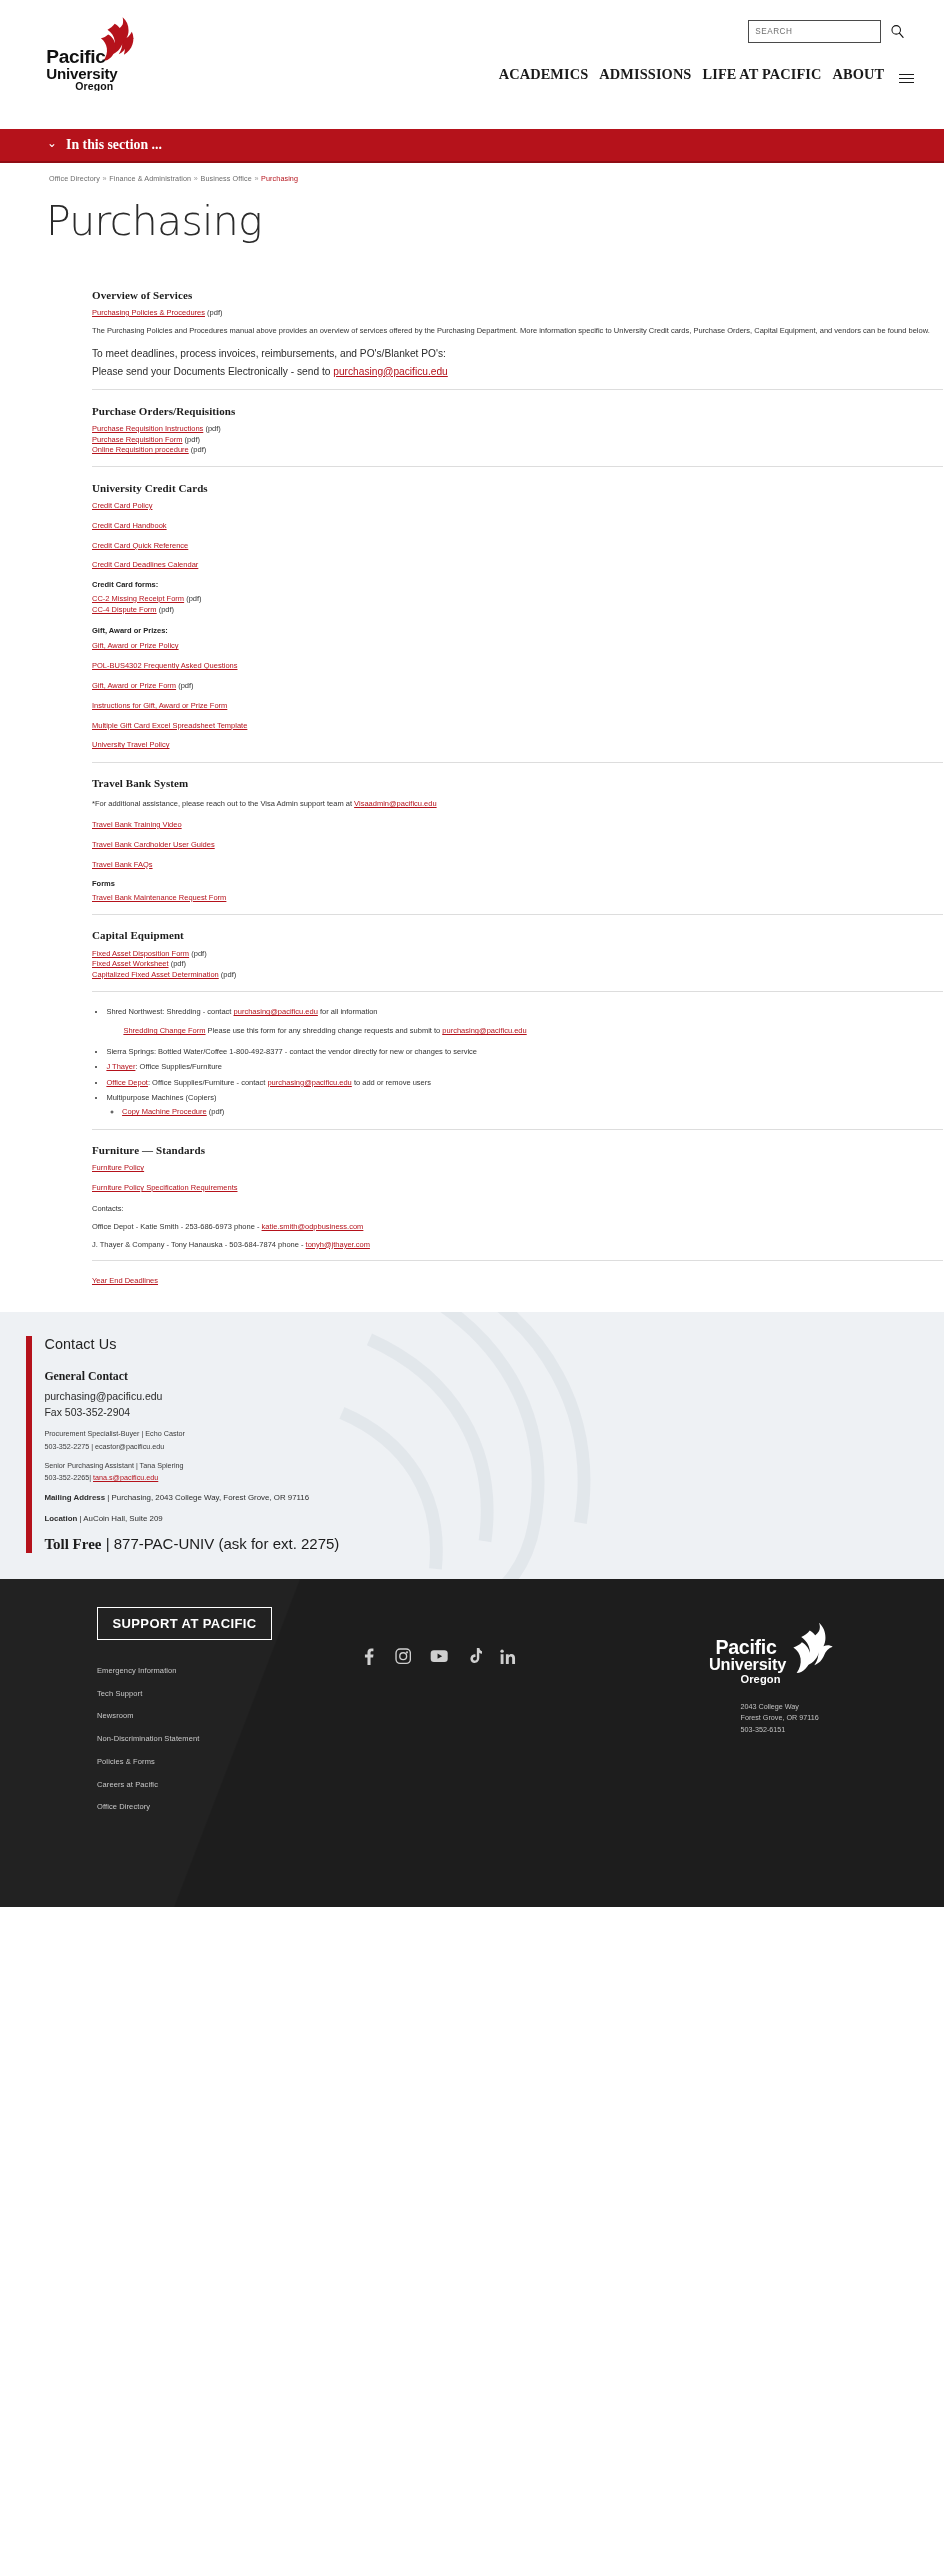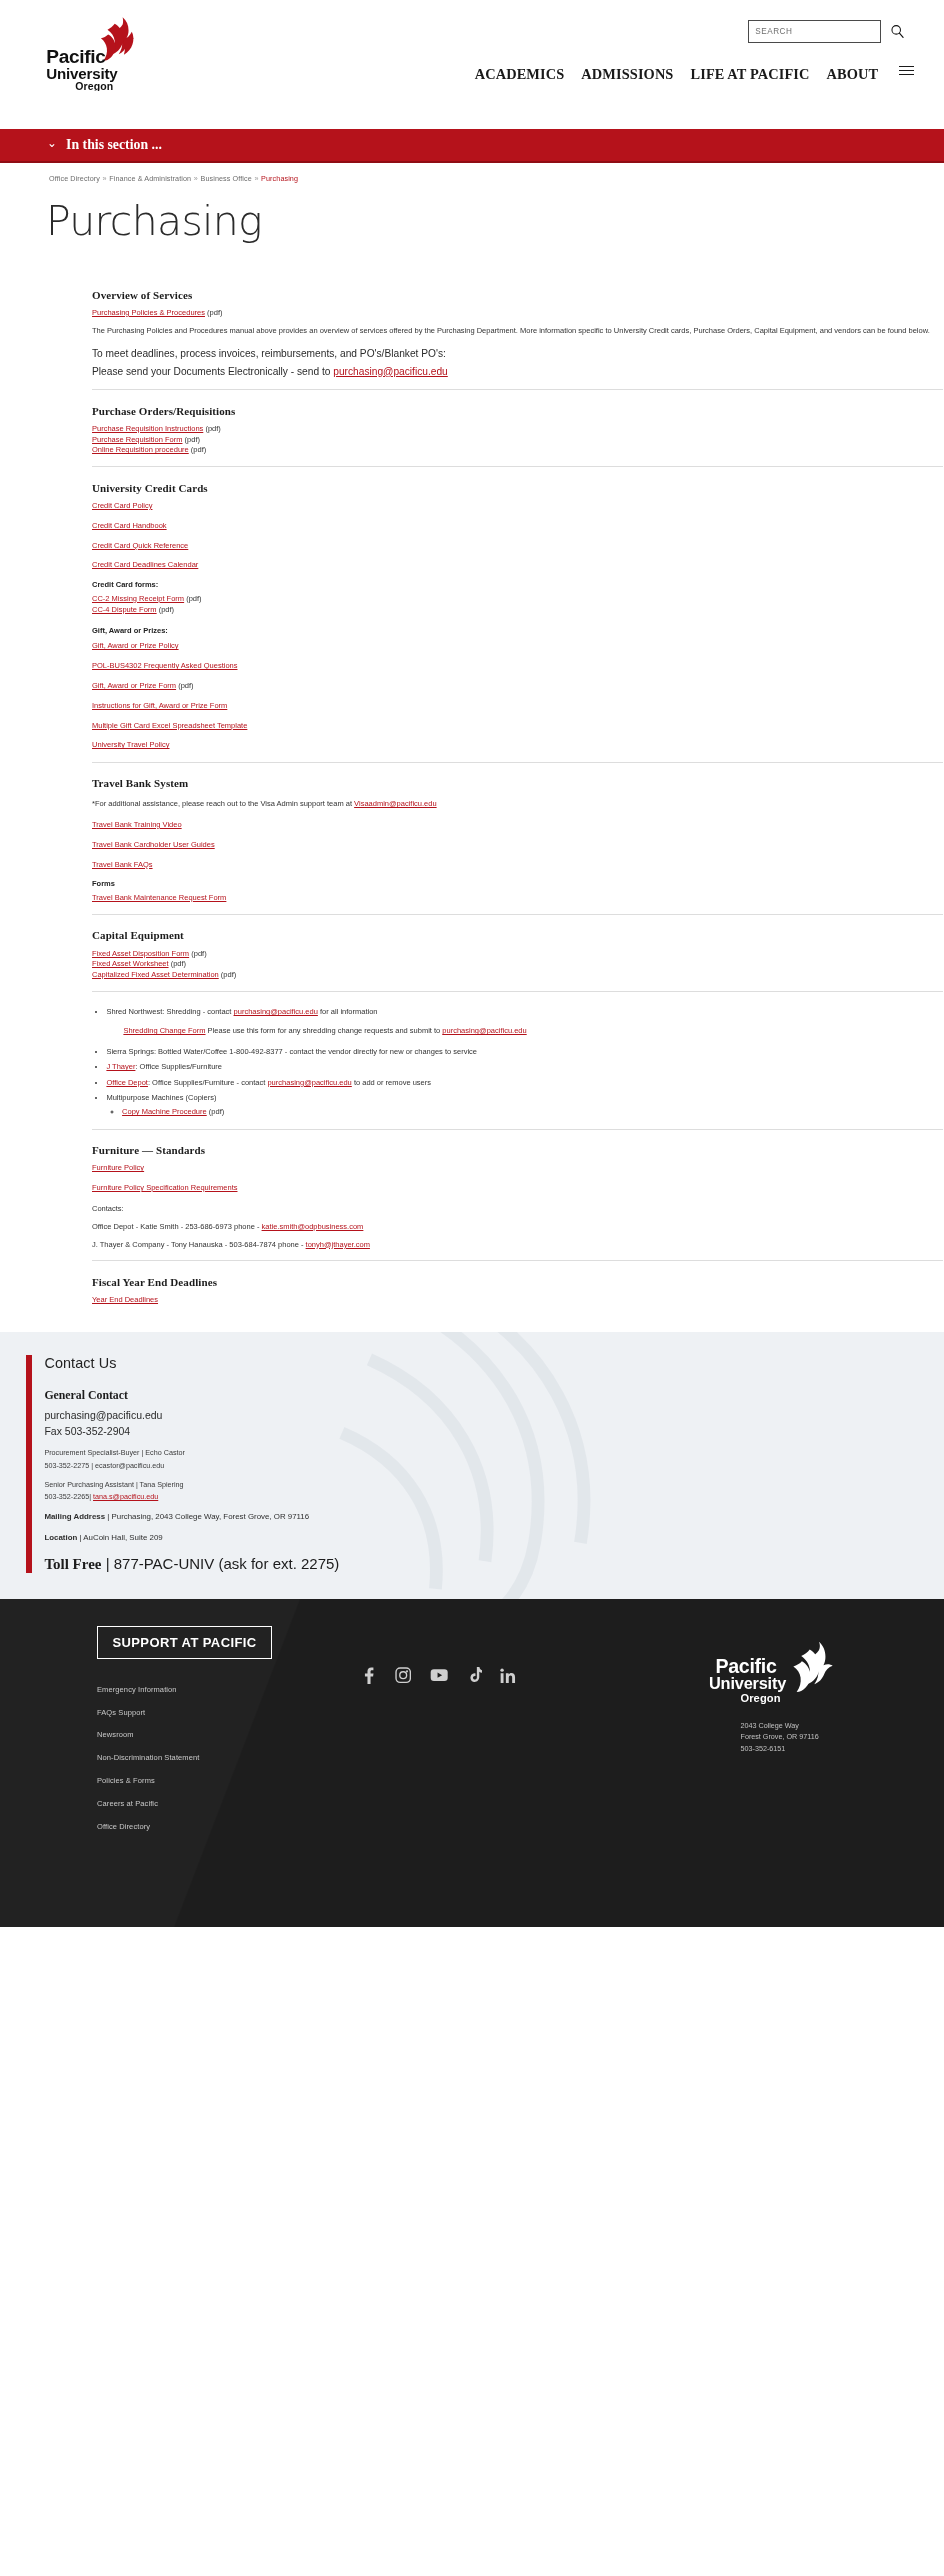--- a/index.html
+++ b/index.html
@@ -51,22 +51,22 @@
   .search-btn {
     width: 19.7px; height: 19.7px; background: none; border: none; cursor: pointer;
     display:flex; align-items:center; justify-content:center;
   }
 
   .main-nav {
     position: absolute;
     right: 31.5px;
     top: 66px;
     display: flex;
-    align-items: flex-start;
-    gap: 17px;
+    align-items: flex-end;
+    gap: 11px;
   }
   .main-nav .nav-item {
     font-family: "Liberation Serif", serif;
     font-weight: bold;
     font-size: 14.4px;
     letter-spacing: 0.1px;
     color: #1a1a1a;
     cursor: pointer;
     white-space: nowrap;
   }
@@ -560,21 +560,20 @@
     <p class="contact-line">
       <span>Office Depot - Katie Smith - 253-686-6973 phone - </span><a class="lnk" href="#">katie.smith@odpbusiness.com</a>
     </p>
     <p class="contact-line">
       <span>J. Thayer &amp; Company - Tony Hanauska - 503-684-7874 phone - </span><a class="lnk" href="#">tonyh@jthayer.com</a>
     </p>
     <hr class="rule">
   </section>
 
   <section class="sec">
-    <h2 class="sec-head">Fiscal Year End Deadlines</h2>
     <p class="link-row">
       <a class="lnk" href="#">Year End Deadlines</a>
     </p>
   </section>
 
  </div>
 </main>
 
 <section class="contact-section">
   <svg class="watermark" width="367" height="367" viewBox="0 0 200 200">
@@ -609,21 +608,21 @@
   </div>
 </section>
 
 <footer class="footer">
  <div class="footer-inner">
 
   <a class="support-btn" href="#">SUPPORT AT PACIFIC</a>
 
   <nav class="footer-links">
     <a href="#">Emergency Information</a>
-    <a href="#">FAQs Support</a>
+    <a href="#">Tech Support</a>
     <a href="#">Newsroom</a>
     <a href="#">Non-Discrimination Statement</a>
     <a href="#">Policies &amp; Forms</a>
     <a href="#">Careers at Pacific</a>
     <a href="#">Office Directory</a>
   </nav>
 
   <div class="social-row">
     <a class="si" href="#" aria-label="Facebook">
       <svg width="15.7" height="17" viewBox="0 0 24 26">

